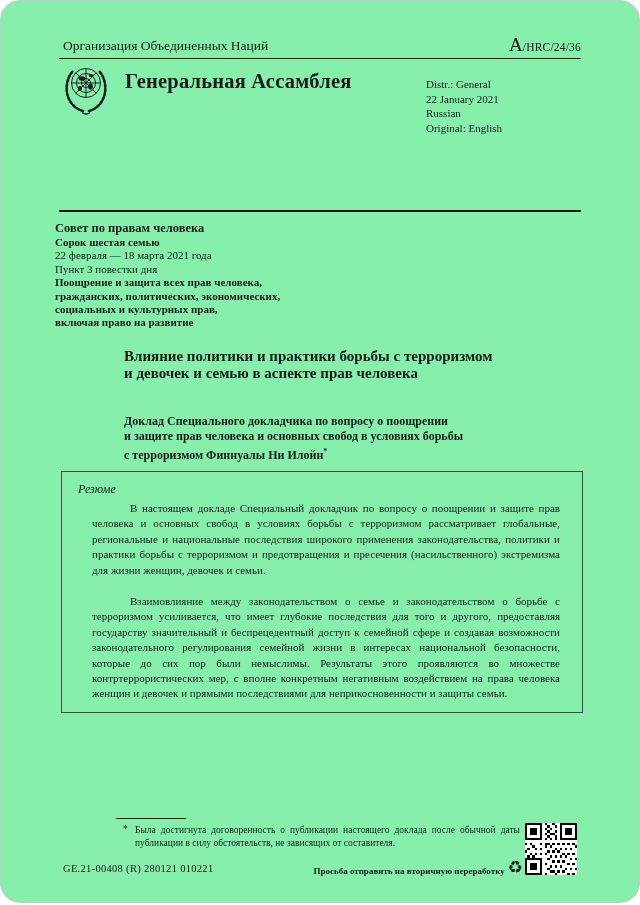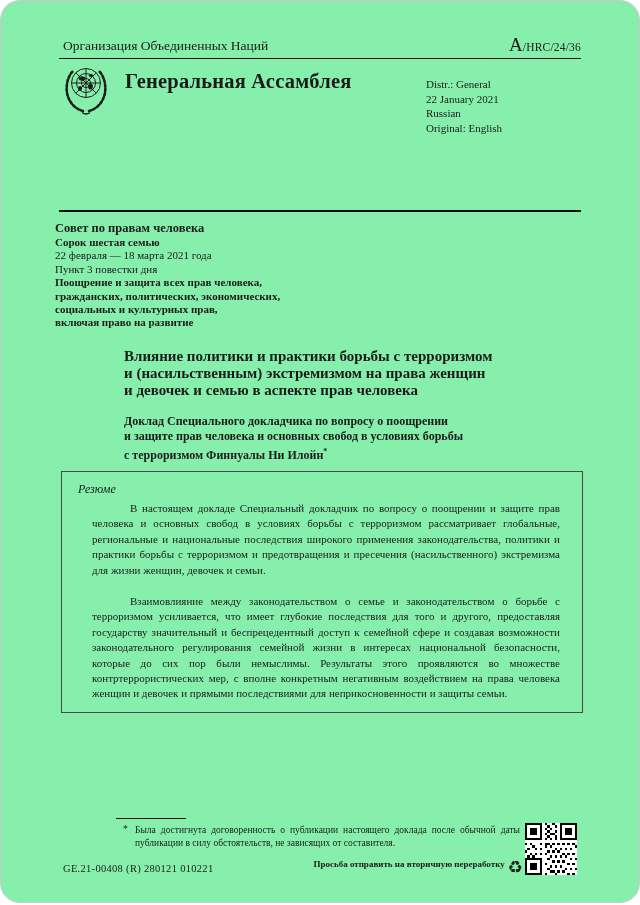--- a/index.html
+++ b/index.html
@@ -53,21 +53,21 @@
   .summary-box p.p1 { margin-top: 29px; }
   .summary-box p.p2 { margin-top: 16px; }
 
   
   .fn-rule { left: 115px; top: 817px; width: 70px; border-top: 1px solid #111; }
   .footnote { left: 134px; top: 823px; width: 385px; font-size: 9.5px; line-height: 12.6px; text-align: justify; }
   .fn-marker { position: absolute; left: -12px; top: -1px; font-size: 9.5px; }
 
   
   .ge-number { left: 62px; top: 862px; font-size: 10.5px; letter-spacing: .3px; }
-  .recycle-line { left: 250px; top: 858px; width: 272px; display: flex; align-items: flex-start; justify-content: flex-end; gap: 3px; }
+  .recycle-line { left: 250px; top: 858px; width: 272px; display: flex; align-items: flex-end; justify-content: flex-end; gap: 3px; }
   .recycle-text { font-size: 9px; font-weight: bold; white-space: nowrap; }
   .recycle-icon { font-size: 17px; line-height: 17px; font-family: "DejaVu Sans", sans-serif; color: #222; }
   .qr { left: 524px; top: 822px; }
 </style>
 </head>
 <body>
 
 <div class="page">
 
   <div class="abs org-name">Организация Объединенных Наций</div>
@@ -114,21 +114,20 @@
     <div>22 февраля — 18 марта 2021 года</div>
     <div>Пункт 3 повестки дня</div>
     <div class="bold">Поощрение и защита всех прав человека,</div>
     <div class="bold">гражданских, политических, экономических,</div>
     <div class="bold">социальных и культурных прав,</div>
     <div class="bold">включая право на развитие</div>
   </div>
 
   <div class="abs doc-title">
     <div>Влияние политики и практики борьбы с терроризмом</div>
-    <div>и (насильственным) экстремизмом на права женщин</div>
     <div>и девочек и семью в аспекте прав человека</div>
   </div>
 
   <div class="abs doc-subtitle">
     <div>Доклад Специального докладчика по вопросу о поощрении</div>
     <div>и защите прав человека и основных свобод в условиях борьбы</div>
     <div><span>с терроризмом Финнуалы Ни Илойн</span><sup>*</sup></div>
   </div>
 
   <div class="abs summary-box">

